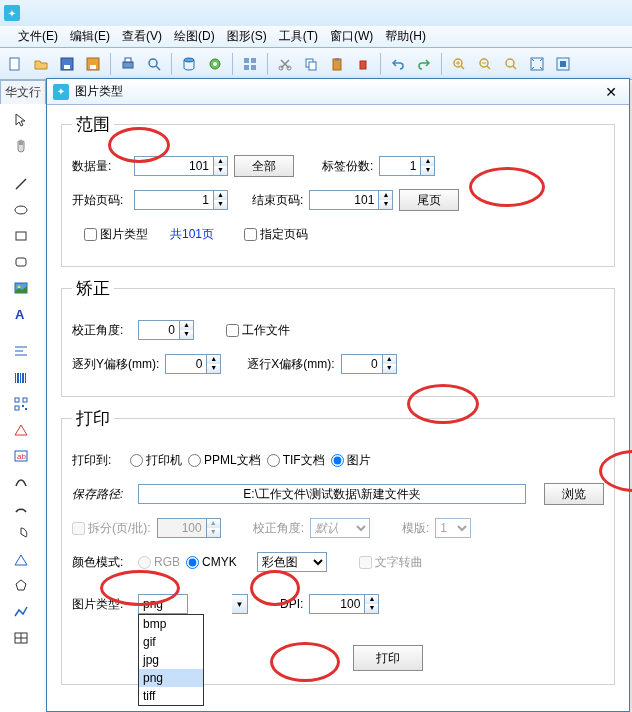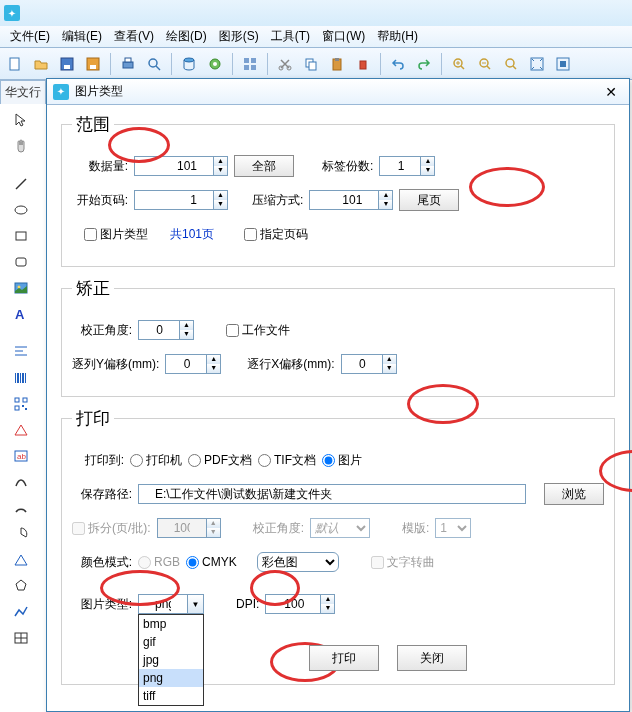--- a/index.html
+++ b/index.html
@@ -1,21 +1,21 @@
 <!DOCTYPE html>
 <html><head>
 <meta charset="utf-8">
 <style>
   * { box-sizing: border-box; margin: 0; padding: 0; font-family: "Microsoft YaHei", "SimSun", sans-serif; }
   body { background: #fff; font-size: 12px; color: #000; width: 632px; height: 712px; overflow: hidden; position: relative; }
   
   .app-titlebar { height: 26px; background: linear-gradient(#e8f4fd, #d6ecfb); display: flex; align-items: center; padding: 0 4px; color: #2a5a8a; font-size: 12px; }
   .app-icon { width: 16px; height: 16px; background: #34b6e4; display: inline-flex; align-items: center; justify-content: center; color: #fff; font-size: 10px; margin-right: 6px; border-radius: 2px; }
   
-  .menubar { height: 22px; background: linear-gradient(#f8fbff, #e6f2fc); border-bottom: 1px solid #9ab8d6; display: flex; align-items: center; padding: 0 4px; font-size: 12px; color: #000; }
+  .menubar { height: 22px; background: linear-gradient(#f8fbff, #e6f2fc); border-bottom: 1px solid #9ab8d6; display: flex; align-items: center; padding: 0 12px; font-size: 12px; color: #000; }
   .menubar span { padding: 2px 6px; cursor: default; }
   
   .toolbar { height: 32px; background: linear-gradient(#f4f9ff, #dfeefb); border-bottom: 1px solid #9ab8d6; display: flex; align-items: center; padding: 0 4px; gap: 4px; }
   .tb-btn { width: 22px; height: 22px; display: inline-flex; align-items: center; justify-content: center; border: 1px solid transparent; cursor: pointer; }
   .tb-sep { width: 1px; height: 22px; background: #a8c1db; margin: 0 2px; }
   .tb-btn svg { width: 16px; height: 16px; }
   
   .left-column { position: absolute; left: 0; top: 80px; width: 44px; }
   .side-tool { width: 30px; height: 24px; margin: 2px 6px; display: flex; align-items: center; justify-content: center; border: 1px solid transparent; cursor: pointer; }
   .side-tool svg { width: 16px; height: 16px; }
@@ -23,41 +23,41 @@
   .dlg { position: absolute; left: 46px; top: 78px; width: 584px; height: 634px; background: #fff; border: 1px solid #3c7fb1; box-shadow: 2px 2px 6px rgba(0,0,0,0.2); }
   .dlg-title { height: 26px; background: linear-gradient(#fff, #e8f3fd); display: flex; align-items: center; padding: 0 6px; border-bottom: 1px solid #9ab8d6; }
   .dlg-title .app-icon { margin-right: 6px; }
   .dlg-title .close { margin-left: auto; font-size: 14px; cursor: pointer; width: 24px; text-align: center; }
   .dlg-body { padding: 8px 14px; }
   
   fieldset { border: 1px solid #d0d0d0; padding: 10px 10px 12px 10px; margin-bottom: 10px; position: relative; }
   legend { padding: 0 4px; font-size: 17px; }
   
   .row { display: flex; align-items: center; height: 28px; margin: 6px 0; gap: 6px; }
-  .lbl { display: inline-block; text-align: right; }
-  
-  input[type=text] { height: 20px; border: 1px solid #7a9ebd; padding: 0 16px; font-size: 12px; text-align: right; background:#fff;}
-  input[type=text].path { text-align: left; width: 388px; }
+  .lbl { display: inline-block; text-align: left; }
+  
+  input[type=text] { height: 20px; border: 1px solid #7a9ebd; padding: 0 4px; font-size: 12px; text-align: right; background:#fff;}
+  input[type=text].path { text-align: center; width: 388px; }
   .spin { display: inline-flex; }
   .spin input { width: 60px; text-align: right; }
   .spin .arrows { width: 14px; display: flex; flex-direction: column; border: 1px solid #7a9ebd; border-left: none; }
   .spin .arrows span { flex: 1; font-size: 7px; line-height: 8px; text-align: center; background: linear-gradient(#fff,#dce9f5); cursor: pointer; }
   
   .btn { height: 22px; padding: 0 12px; background: linear-gradient(#fdfdfd,#e6e6e6); border: 1px solid #8a8a8a; cursor: pointer; font-size: 12px; display:inline-flex; align-items:center; justify-content:center;}
   .btn-wide { width: 60px; }
   
   input[type=checkbox], input[type=radio] { vertical-align: middle; margin-right: 3px; }
   .disabled { color: #9a9a9a; }
   .disabled input[type=text] { background: #f3f3f3; color:#9a9a9a; }
   
   select { height: 20px; border: 1px solid #7a9ebd; font-size: 12px; background:#fff; }
   
   .pagecount { color: #0033cc; }
   
-  .combo { position: relative; display: inline-flex; }
+  .combo { position: relative; display: inline-flex; gap: 44px; }
   .combo input { width: 50px; text-align: left; }
   .combo .drop-btn { width: 16px; border:1px solid #7a9ebd; border-left:none; background: linear-gradient(#fff,#dce9f5); display:flex; align-items:center; justify-content:center; cursor:pointer; font-size:8px;}
   .dropdown-list { position: absolute; top: 20px; left: 0; width: 66px; background: #fff; border: 1px solid #333; z-index: 10; }
   .dropdown-list div { padding: 2px 4px; font-size: 12px; cursor:pointer;}
   .dropdown-list div.sel { background: #c8dffb; }
   
   .red-ellipse { position: absolute; border: 3px solid #e03030; border-radius: 50%; pointer-events: none; }
   
   .footer-btns { display:flex; gap: 18px; justify-content:center; margin-top: 30px; margin-left: 100px;}
   .btn-primary { width: 70px; height: 26px; }
@@ -367,21 +367,21 @@
       <div class="row">
         <span class="lbl" style="width:56px;">开始页码:</span>
         <span class="spin">
             <input type="text" style="width: 80px;" value="1">
             <span class="arrows">
               <span>▲</span>
               <span>▼</span>
             </span>
           </span>
         <span style="width:12px;"></span>
-        <span class="lbl">压缩方式:</span>
+        <span class="lbl">结束页码:</span>
         <span class="spin">
             <input type="text" style="width: 70px;" value="101">
             <span class="arrows">
               <span>▲</span>
               <span>▼</span>
             </span>
           </span>
         <button class="btn btn-wide">尾页</button>
       </div>
       <div class="row">
@@ -427,26 +427,26 @@
             </span>
           </span>
       </div>
     </fieldset>
 
     <fieldset style="padding-bottom:60px;">
       <legend>打印</legend>
       <div class="row">
         <span class="lbl" style="width:52px;">打印到:</span>
         <label><input type="radio" name="pt" style=""><span>打印机</span></label>
-        <label><input type="radio" name="pt" style=""><span>PDF文档</span></label>
+        <label><input type="radio" name="pt" style=""><span>PPML文档</span></label>
         <label><input type="radio" name="pt" style=""><span>TIF文档</span></label>
         <label><input type="radio" name="pt" checked="" style=""><span>图片</span></label>
       </div>
       <div class="row">
-        <span class="lbl" style="width:60px;">保存路径:</span>
+        <span class="lbl" style="width:60px;font-style:italic;">保存路径:</span>
         <input type="text" class="path" value="E:\工作文件\测试数据\新建文件夹" style="">
         <span style="flex:1"></span>
         <button class="btn btn-wide">浏览</button>
       </div>
       <div class="row disabled">
         <label><input type="checkbox" disabled="" style=""><span>拆分(页/批):</span></label>
         <span class="spin">
             <input type="text" disabled="" style="width: 50px;" value="100">
             <span class="arrows">
               <span>▲</span>
@@ -458,21 +458,21 @@
         <select disabled="" style="width:60px;font-style:italic;"><option>默认</option></select>
         <span style="width:20px;"></span>
         <span class="lbl">模版:</span>
         <select disabled="" style="width:36px;"><option>1</option></select>
       </div>
       <div class="row">
         <span class="lbl" style="width:60px;">颜色模式:</span>
         <label class="disabled"><input type="radio" name="cm" disabled="" style=""><span>RGB</span></label>
         <label><input type="radio" name="cm" checked="" style=""><span>CMYK</span></label>
         <span style="width:8px;"></span>
-        <select style="width:82px;border-radius:6px;"><option>彩色图</option></select>
+        <select style="width:70px;"><option>彩色图</option></select>
         <span style="width:20px;"></span>
         <label class="disabled"><input type="checkbox" disabled="" style=""><span>文字转曲</span></label>
       </div>
       <div class="row" style="margin-top:14px;">
         <span class="lbl" style="width:60px;">图片类型:</span>
         <span class="combo">
           <input type="text" value="png" style="">
           <span class="drop-btn">▼</span>
           <div class="dropdown-list">
             <div>bmp</div>
@@ -489,21 +489,20 @@
             <span class="arrows">
               <span>▲</span>
               <span>▼</span>
             </span>
           </span>
       </div>
     </fieldset>
 
     <div class="footer-btns" style="margin-top:-50px; position:relative; z-index:5;">
       <button class="btn btn-primary">打印</button>
-      <button class="btn btn-primary">关闭</button>
     </div>
   </div>
 </div>
 
 <div class="red-ellipse" style="left:108px; top:127px; width:62px; height:36px;"></div>
 <div class="red-ellipse" style="left:469px; top:167px; width:76px; height:40px;"></div>
 <div class="red-ellipse" style="left:407px; top:384px; width:72px; height:40px;"></div>
 <div class="red-ellipse" style="left:599px; top:450px; width:72px; height:42px;"></div>
 <div class="red-ellipse" style="left:100px; top:570px; width:80px; height:36px;"></div>
 <div class="red-ellipse" style="left:250px; top:570px; width:50px; height:36px;"></div>

